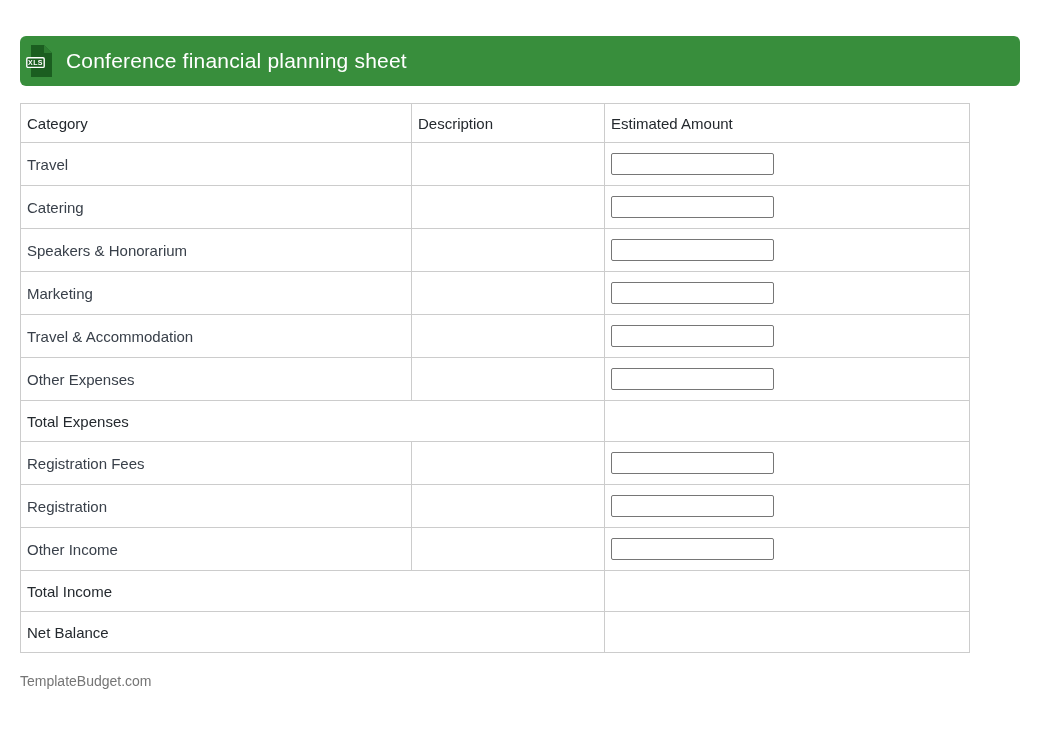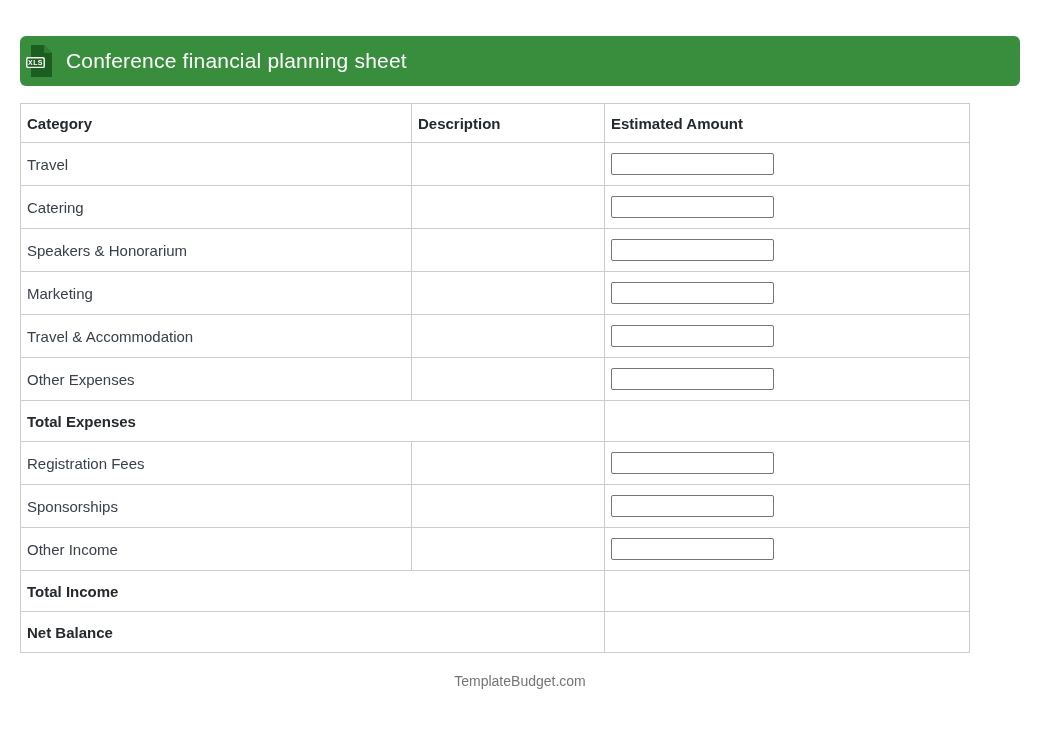--- a/index.html
+++ b/index.html
@@ -47,54 +47,54 @@
     width:949px;
     border-collapse:collapse;
     table-layout:fixed;
   }
   table.budget,th,td{
     border:1px solid var(--border-gray);
   }
   th{
     text-align:left;
     font-size:15px;
-    font-weight:bold;
+    font-weight:normal;
     color:var(--header-text);
     padding:9px 5px 9px 6px;
     height:39px;
     vertical-align:middle;
   }
   td{
     font-size:15px;
     color:var(--text-dark);
     padding:0 5px 0 6px;
     height:43px;
     vertical-align:middle;
   }
   tr.total-row td{
     height:41px;
-    font-weight:bold;
+    font-weight:normal;
     color:var(--header-text);
   }
   td.amount-cell input{
     width:163px;
     height:22px;
     margin:0;
     border:1px solid var(--input-border);
     border-radius:2px;
     background:#ffffff;
     font-family:"Liberation Sans",sans-serif;
     font-size:13px;
     padding:1px 3px;
     display:block;
   }
   
   .footer{
     margin:20px 20px 0 20px;
-    text-align:center;
+    text-align:left;
     font-size:14px;
     color:var(--muted-gray);
   }
 </style>
 </head>
 <body>
 
 <div class="banner">
   <svg class="file-icon" width="26" height="32" viewBox="0 0 26 32" aria-hidden="true">
     <path d="M5 0 h13 l8 8 v24 h-21 z" fill="#1B5E20"></path>
@@ -175,21 +175,21 @@
 
   <tr>
     <td class="category-cell">Registration Fees</td>
     <td class="description-cell"></td>
     <td class="amount-cell">
       <input type="text" style="">
     </td>
   </tr>
 
   <tr>
-    <td class="category-cell">Sponsorships</td>
+    <td class="category-cell">Registration</td>
     <td class="description-cell"></td>
     <td class="amount-cell">
       <input type="text" style="">
     </td>
   </tr>
 
   <tr>
     <td class="category-cell">Other Income</td>
     <td class="description-cell"></td>
     <td class="amount-cell">

